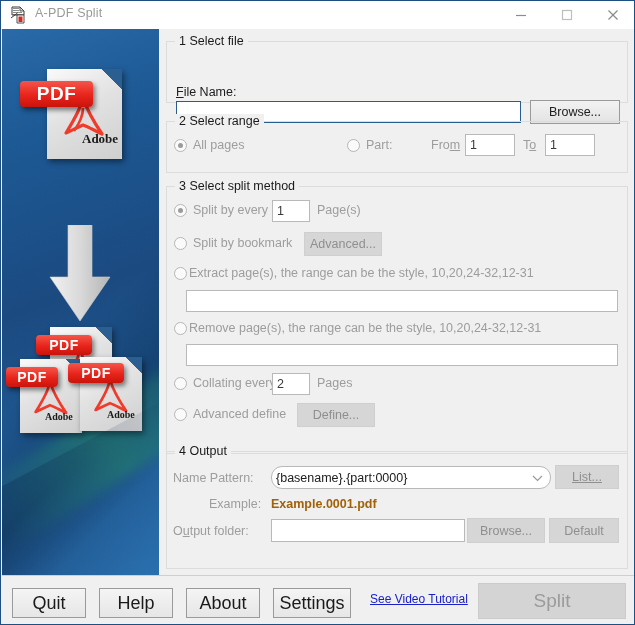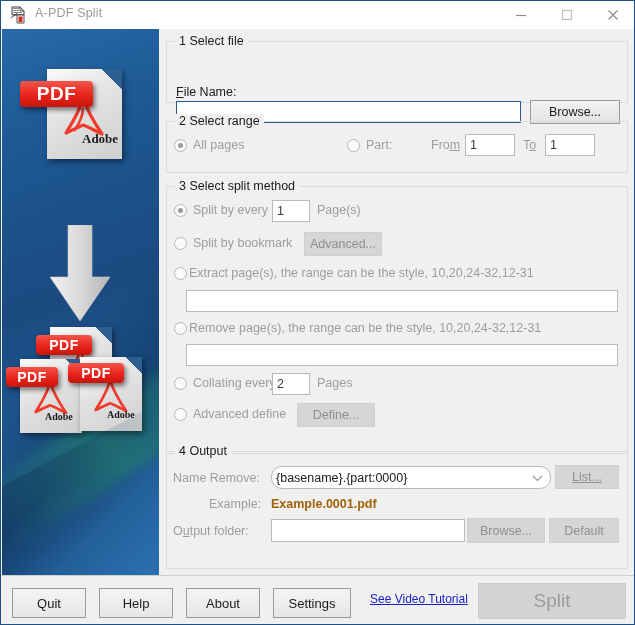--- a/index.html
+++ b/index.html
@@ -236,21 +236,21 @@
     background: #f0f0f0;
     border-top: 1px solid #cfcfcf;
   }
   .bbtn {
     position: absolute;
     top: 12px;
     height: 30px;
     box-sizing: border-box;
     background: linear-gradient(180deg, #f4f4f4 0%, #e6e6e6 100%);
     border: 1px solid #9a9a9a;
-    font-size: 13px;
+    font-size: 18px;
     color: #1a1a1a;
     display: flex;
     align-items: center;
     justify-content: center;
     font-family: "Liberation Sans", sans-serif;
   }
   #link-tutorial {
     position: absolute;
     left: 368px; top: 16px;
     font-size: 12px;
@@ -421,21 +421,21 @@
     <div class="lbl dim" style="left:158px; top:347px;">Pages</div>
 
     <div class="radio" style="left:15px; top:379px;"></div>
     <div class="lbl dim" style="left:34px; top:378px;">Advanced define</div>
     <div class="btn disabled" style="left:138px; top:374px; width:78px; height:24px;">Define...</div>
 
     <div class="group" style="left:7px; top:422px; width:462px; height:118px;">
       <div class="group-title">4 Output</div>
     </div>
 
-    <div class="lbl dim" style="left:14px; top:442px;">Name Remove:</div>
+    <div class="lbl dim" style="left:14px; top:442px;">Name Pattern:</div>
     <div class="combo" style="left:112px; top:437px; width:280px; height:23px;border-radius:11px;">
       <span>{basename}.{part:0000}</span>
       <span class="chev">
         <svg width="11" height="7" viewBox="0 0 11 7">
           <path d="M1 1 L5.5 5.5 L10 1" fill="none" stroke="#9a9a9a" stroke-width="1.2"></path>
         </svg>
       </span>
     </div>
     <div class="btn disabled" style="left:396px; top:436px; width:64px; height:24px;">
       <span style="text-decoration:underline; text-decoration-skip-ink:none;">List...</span>

